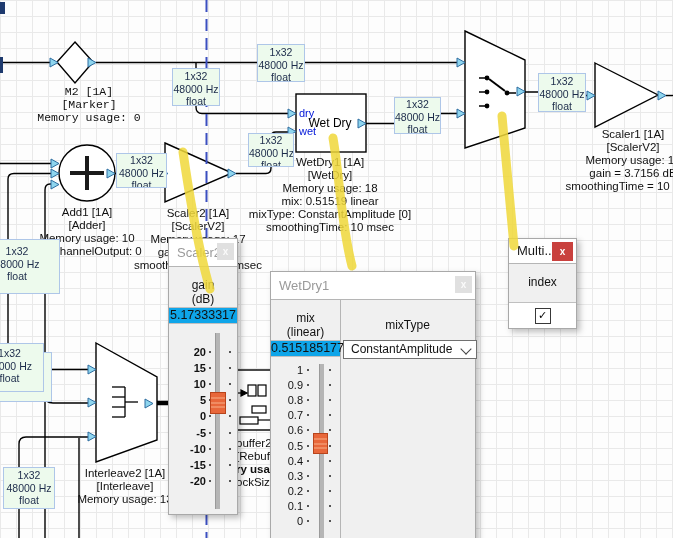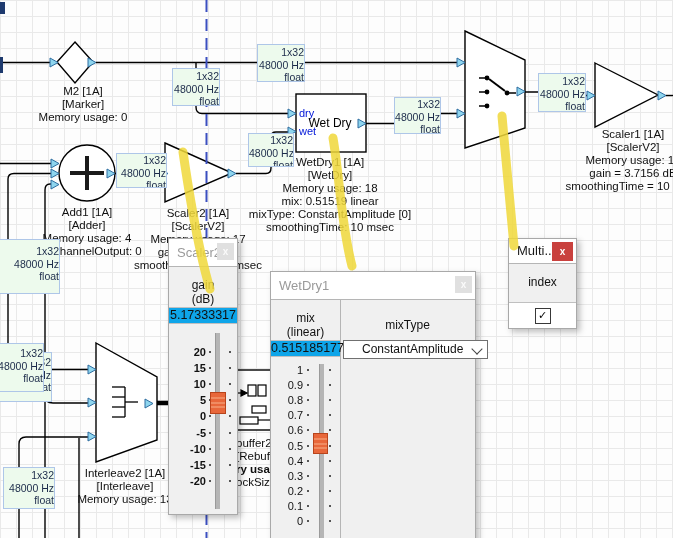--- a/index.html
+++ b/index.html
@@ -11,21 +11,21 @@
     background-size:16px 16px;}
   svg{position:absolute;left:0;top:0;}
   #base-svg{z-index:1;}
   .cap{position:absolute;z-index:2;text-align:center;font-size:11.5px;line-height:13px;color:#101010;}
   .cap div{white-space:nowrap;}
   .frag{position:absolute;z-index:2;font-size:11.5px;line-height:13px;color:#101010;text-align:left;}
   .porttxt{position:absolute;z-index:2;font-size:11px;color:#0016d8;}
   .blocklabel{position:absolute;z-index:2;font-size:12px;color:#000;text-align:center;}
   .edge-tick{position:absolute;left:0;z-index:2;background:#1e3a6e;}
   .wlabel{position:absolute;z-index:4;background:#edfaed;border:1px solid #aec6e8;
-    color:#1c2b4a;font-size:10.5px;line-height:12.5px;text-align:right;overflow:hidden;}
+    color:#1c2b4a;font-size:10.5px;line-height:12.5px;text-align:center;overflow:hidden;}
   .wlabel .wl{display:block;white-space:nowrap;}
   .panel{position:absolute;z-index:5;background:#f0f0f0;border:1px solid #a9a9a9;
     box-shadow:3px 3px 6px rgba(0,0,0,.25);}
   .ptitle{position:relative;height:27px;background:#fff;border-bottom:1px solid #b5b5b5;}
   .ptitle .ttext{position:absolute;left:8px;top:6px;font-size:13px;color:#9a9a9a;white-space:nowrap;overflow:hidden;}
   .ptitle .ttext.active{color:#1a1a1a;}
   .closebtn{position:absolute;top:4px;right:3px;width:17px;height:17px;background:#e0e0e0;
     color:#fafafa;font-size:10px;font-weight:bold;text-align:center;line-height:17px;}
   .closebtn.red{background:#c9413e;color:#fff;width:21px;height:19px;top:3px;line-height:19px;}
   .phead{position:absolute;left:0;right:0;text-align:center;font-size:12px;line-height:14px;color:#111;}
@@ -35,21 +35,21 @@
   .handle{position:absolute;width:14px;height:20px;background:#e8673a;border:1px solid #b8441c;
     background-image:linear-gradient(#e8673a 4px,#f7b089 5px,#e8673a 6px,#e8673a 9px,#f7b089 10px,#e8673a 11px,#e8673a 13px,#f7b089 14px,#e8673a 15px);}
   .tickrow{position:absolute;left:0;width:100%;height:14px;}
   .tickrow .tlabel{position:absolute;top:0;font-size:11px;color:#111;line-height:14px;}
   .tickrow .dot{position:absolute;top:6px;width:2px;height:2px;background:#555;}
   .scaler-ticks .tlabel{right:31px;font-weight:bold;}
   .scaler-ticks .d1{left:40px;}  .scaler-ticks .d2{left:60px;}
   .mix-ticks .tlabel{right:37px;}
   .mix-ticks .d1{left:36px;}     .mix-ticks .d2{left:58px;}
   .combo{position:absolute;background:#fff;border:1px solid #707070;font-size:12px;color:#111;
-    line-height:16px;padding-left:18px;white-space:nowrap;overflow:hidden;}
+    line-height:16px;padding-left:7px;white-space:nowrap;overflow:hidden;}
   .combo .chev{position:absolute;right:6px;top:4px;width:7px;height:7px;
     border-right:1.6px solid #444;border-bottom:1.6px solid #444;transform:rotate(45deg);}
   .checkrow{position:absolute;left:0;right:0;background:#fff;border-top:1px solid #c0c0c0;}
   .checkbox{position:absolute;left:50%;margin-left:-8px;top:5px;width:14px;height:14px;background:#fff;
     border:1px solid #383838;text-align:center;line-height:13px;font-size:11px;color:#000;}
   #hl-svg{z-index:6;pointer-events:none;}
   .coldiv{position:absolute;top:0;bottom:0;border-left:1px solid #b5b5b5;}
 </style>
 </head>
 <body>
@@ -145,29 +145,29 @@
       <polygon points="658,91 658,100 666,95.5"></polygon>
       <polygon points="88,365 88,374 96,369.5"></polygon>
       <polygon points="88,398 88,407 96,402.5"></polygon>
       <polygon points="88,432 88,441 96,436.5"></polygon>
       <polygon points="145,399 145,408 153,403.5"></polygon>
     </g>
 
     <line x1="206.5" y1="0" x2="206.5" y2="538" stroke="#3b4fc0" stroke-width="2" stroke-dasharray="12 7"></line>
   </svg>
 
-  <div class="cap" style="left:23px;top:85px;width:120px;">
+  <div class="cap" style="left:29px;top:85px;width:120px;font-family:Liberation Mono, monospace;">
     <div>M2 [1A]</div>
       <div>[Marker]</div>
       <div>Memory usage: 0</div>
   </div>
   <div class="cap" style="left:7px;top:206px;width:160px;">
     <div>Add1 [1A]</div>
       <div>[Adder]</div>
-    <div>Memory usage: 4</div>
+    <div>Memory usage: 10</div>
       <div>oneChannelOutput: 0</div>
   </div>
   <div class="cap" style="left:128px;top:207px;width:140px;">
     <div>Scaler2 [1A]</div>
       <div>[ScalerV2]</div>
     <div>Memory usage: 17</div>
       <div>gain: 5.1733 dB</div>
     <div>smoothingTime: 10 msec</div>
   </div>
   <div class="cap" style="left:240px;top:156px;width:180px;">

